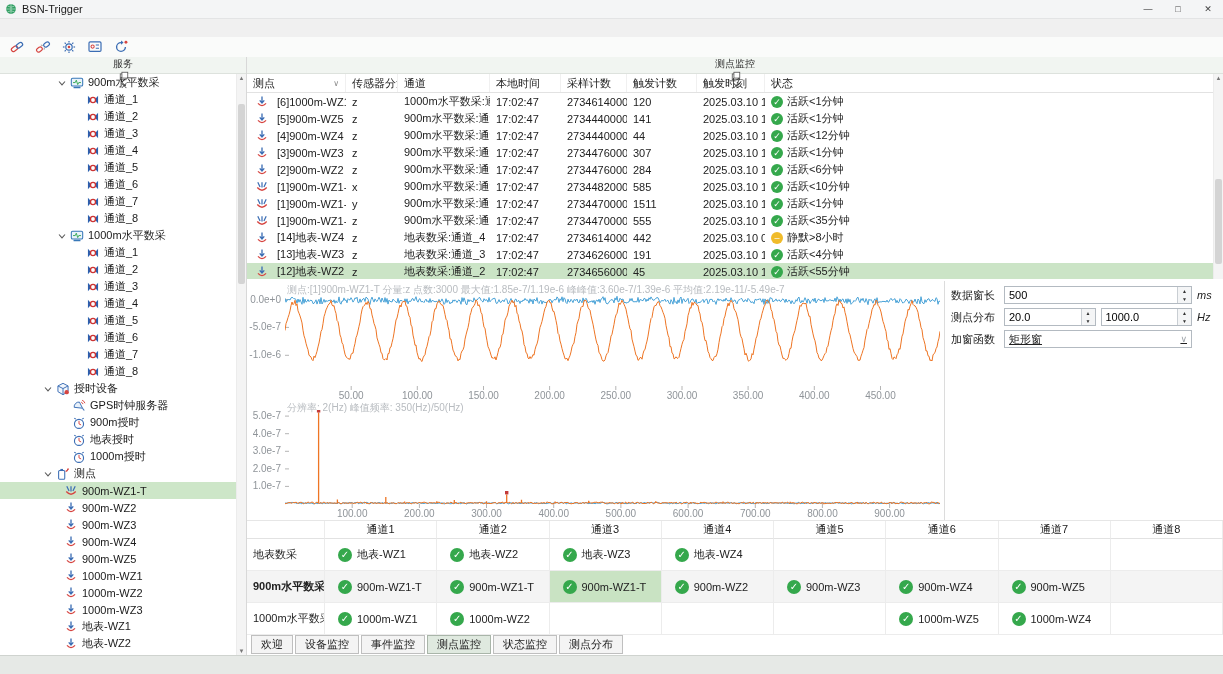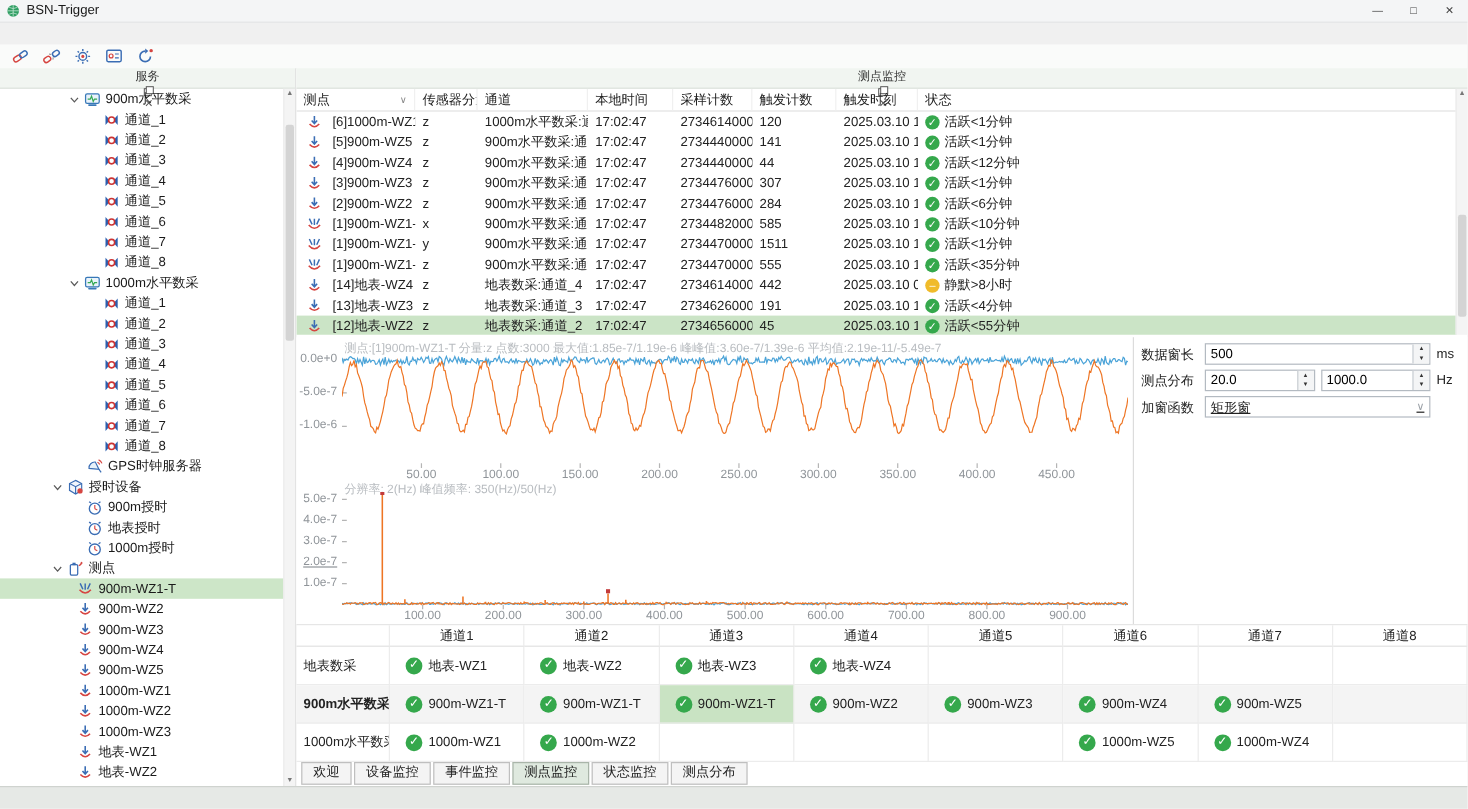--- a/index.html
+++ b/index.html
@@ -57,21 +57,21 @@
   .controls{position:absolute;left:697px;top:224px;right:0;height:239px;border-left:1px solid #dcdcdc;background:#fff;padding:5px 8px 0 6px;box-sizing:border-box;}
   .ctl-row{display:flex;align-items:center;margin-bottom:4px;gap:5px;}
   .ctl-label{width:48px;color:#222;}
   .field{position:relative;flex:1;height:18px;border:1px solid #b3bac1;background:#fff;display:flex;align-items:center;box-sizing:border-box;}
   .field input{border:0;outline:none;width:100%;font-size:11px;font-family:inherit;padding:0 16px 0 4px;background:transparent;}
   .spin{position:absolute;right:0;top:0;bottom:0;width:13px;border-left:1px solid #c9ced3;display:flex;flex-direction:column;background:#f4f5f6;}
   .spin-b{flex:1;font-size:5px;line-height:8px;text-align:center;color:#333;}
   .selectbox{flex:1;height:18px;border:1px solid #b3bac1;display:flex;align-items:center;padding:0 4px;box-sizing:border-box;background:#fff;text-decoration:underline;}
   .selectbox .sv{flex:1;}
   .selectbox .chev{color:#9aa0a6;font-size:9px;}
-  .unit{width:18px;color:#222;}
+  .unit{width:18px;color:#222;font-style:italic;}
   
   .matrix{position:absolute;left:0;top:463px;right:0;height:113px;border-top:1px solid #e6e6e6;}
   .mx-grid{display:grid;grid-template-columns:78px repeat(8,1fr);}
   .mx-h{height:17px;display:flex;align-items:center;justify-content:center;border-right:1px solid #ececec;border-bottom:1px solid #e2e2e2;color:#222;}
   .mx-cell{height:32px;display:flex;align-items:center;gap:5px;padding-left:13px;border-right:1px solid #ececec;border-bottom:1px solid #ececec;overflow:hidden;white-space:nowrap;box-sizing:border-box;}
   .mx-lab{padding-left:6px;}
   .mx-cell .badge{width:14px;height:14px;line-height:14px;font-size:10px;flex:0 0 14px;}
   .mx-row-shade{background:#f4f4f4;}
   .mx-sel{background:#c9e3c3;}
   .mx-bold{font-weight:bold;}
@@ -340,42 +340,42 @@
         <div class="tree-row" style="padding-left: 84px;">
           <span class="ticon">
             <svg viewBox="0 0 16 16">
               <path d="M2.2 3.2 L6.4 8 L2.2 12.8 Z" fill="#2b5fae"></path>
               <path d="M13.8 3.2 L9.6 8 L13.8 12.8 Z" fill="#2b5fae"></path>
               <circle cx="8" cy="8" r="2.9" fill="#fff" stroke="#cc3333" stroke-width="1.5"></circle>
             </svg>
           </span>
           <span class="tree-label">通道_8</span>
         </div>
-        <div class="tree-row" style="padding-left: 70px;">
-          <span class="ticon">
-            <svg viewBox="0 0 16 16">
-              <path d="M2.5 9.5 A5.5 5.5 0 0 1 8.5 3.5 L12 10.5 Z" fill="#e8f1fa" stroke="#3b6db4" stroke-width="1.1"></path>
-              <line x1="12" y1="10.5" x2="14" y2="13.2" stroke="#3b6db4" stroke-width="1.2"></line>
-              <path d="M10.5 3.6 A3.4 3.4 0 0 1 12.6 5.8 M11.6 1.4 A5.6 5.6 0 0 1 14.8 4.8" fill="none" stroke="#d64541" stroke-width="1.1"></path>
-            </svg>
-          </span>
-          <span class="tree-label">GPS时钟服务器</span>
-        </div>
         <div class="tree-row" style="padding-left: 42px;">
           <span class="tree-chev"><svg viewBox="0 0 16 16">
               <polyline points="4,6 8,10.5 12,6" fill="none" stroke="#5a5a5a" stroke-width="1.4"></polyline>
             </svg></span>
           <span class="ticon">
             <svg viewBox="0 0 16 16">
               <path d="M8 1.5 L13.8 4.5 L13.8 11 L8 14.5 L2.2 11 L2.2 4.5 Z" fill="#f2f6fc" stroke="#3b6db4" stroke-width="1.1"></path>
               <path d="M2.2 4.5 L8 7.5 L13.8 4.5 M8 7.5 L8 14.5" fill="none" stroke="#3b6db4" stroke-width="1.1"></path>
               <circle cx="12.2" cy="11.6" r="2.5" fill="#d64541"></circle>
             </svg>
           </span>
           <span class="tree-label">授时设备</span>
+        </div>
+        <div class="tree-row" style="padding-left: 70px;">
+          <span class="ticon">
+            <svg viewBox="0 0 16 16">
+              <path d="M2.5 9.5 A5.5 5.5 0 0 1 8.5 3.5 L12 10.5 Z" fill="#e8f1fa" stroke="#3b6db4" stroke-width="1.1"></path>
+              <line x1="12" y1="10.5" x2="14" y2="13.2" stroke="#3b6db4" stroke-width="1.2"></line>
+              <path d="M10.5 3.6 A3.4 3.4 0 0 1 12.6 5.8 M11.6 1.4 A5.6 5.6 0 0 1 14.8 4.8" fill="none" stroke="#d64541" stroke-width="1.1"></path>
+            </svg>
+          </span>
+          <span class="tree-label">GPS时钟服务器</span>
         </div>
         <div class="tree-row" style="padding-left: 70px;">
           <span class="ticon">
             <svg viewBox="0 0 16 16">
               <circle cx="8" cy="9" r="5.2" fill="#fff" stroke="#3b6db4" stroke-width="1.3"></circle>
               <line x1="8" y1="9" x2="8" y2="5.6" stroke="#d64541" stroke-width="1.1"></line>
               <line x1="8" y1="9" x2="10.4" y2="10.2" stroke="#d64541" stroke-width="1.1"></line>
               <path d="M4.4 3.6 L2.6 2.4 M11.6 3.6 L13.4 2.4" stroke="#3b6db4" stroke-width="1.3" fill="none"></path>
             </svg>
           </span>
@@ -840,21 +840,21 @@
         <div class="axlbl xlbl" style="left: 214.485px; top: 109px;">150.00</div>
         <div class="axlbl xlbl" style="left: 280.646px; top: 109px;">200.00</div>
         <div class="axlbl xlbl" style="left: 346.808px; top: 109px;">250.00</div>
         <div class="axlbl xlbl" style="left: 412.97px; top: 109px;">300.00</div>
         <div class="axlbl xlbl" style="left: 479.131px; top: 109px;">350.00</div>
         <div class="axlbl xlbl" style="left: 545.293px; top: 109px;">400.00</div>
         <div class="axlbl xlbl" style="left: 611.455px; top: 109px;">450.00</div>
         <div class="axlbl ylbl" style="left: 0px; top: 129.15px;">5.0e-7</div>
         <div class="axlbl ylbl" style="left: 0px; top: 146.72px;">4.0e-7</div>
         <div class="axlbl ylbl" style="left: 0px; top: 164.29px;">3.0e-7</div>
-        <div class="axlbl ylbl" style="left: 0px; top: 181.86px; text-decoration: underline;">2.0e-7</div>
+        <div class="axlbl ylbl" style="left: 0px; top: 181.86px;">2.0e-7</div>
         <div class="axlbl ylbl" style="left: 0px; top: 199.43px;">1.0e-7</div>
         <div class="axlbl xlbl" style="left: 83.1795px; top: 227px;">100.00</div>
         <div class="axlbl xlbl" style="left: 150.359px; top: 227px;">200.00</div>
         <div class="axlbl xlbl" style="left: 217.538px; top: 227px;">300.00</div>
         <div class="axlbl xlbl" style="left: 284.718px; top: 227px;">400.00</div>
         <div class="axlbl xlbl" style="left: 351.897px; top: 227px;">500.00</div>
         <div class="axlbl xlbl" style="left: 419.077px; top: 227px;">600.00</div>
         <div class="axlbl xlbl" style="left: 486.256px; top: 227px;">700.00</div>
         <div class="axlbl xlbl" style="left: 553.436px; top: 227px;">800.00</div>
         <div class="axlbl xlbl" style="left: 620.615px; top: 227px;">900.00</div>

